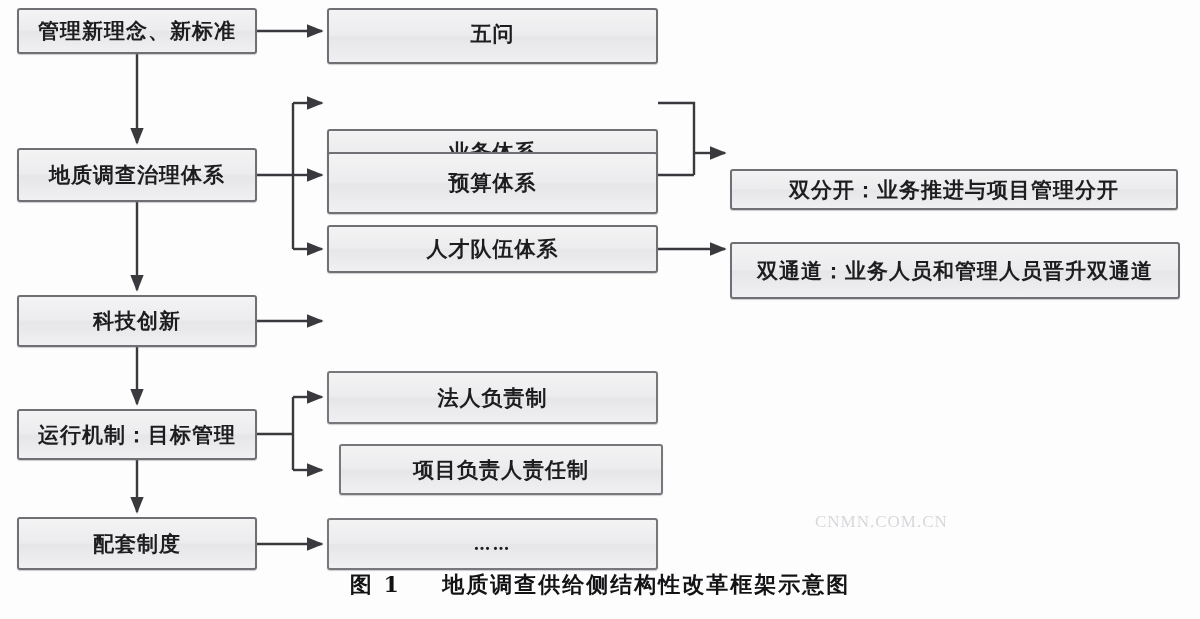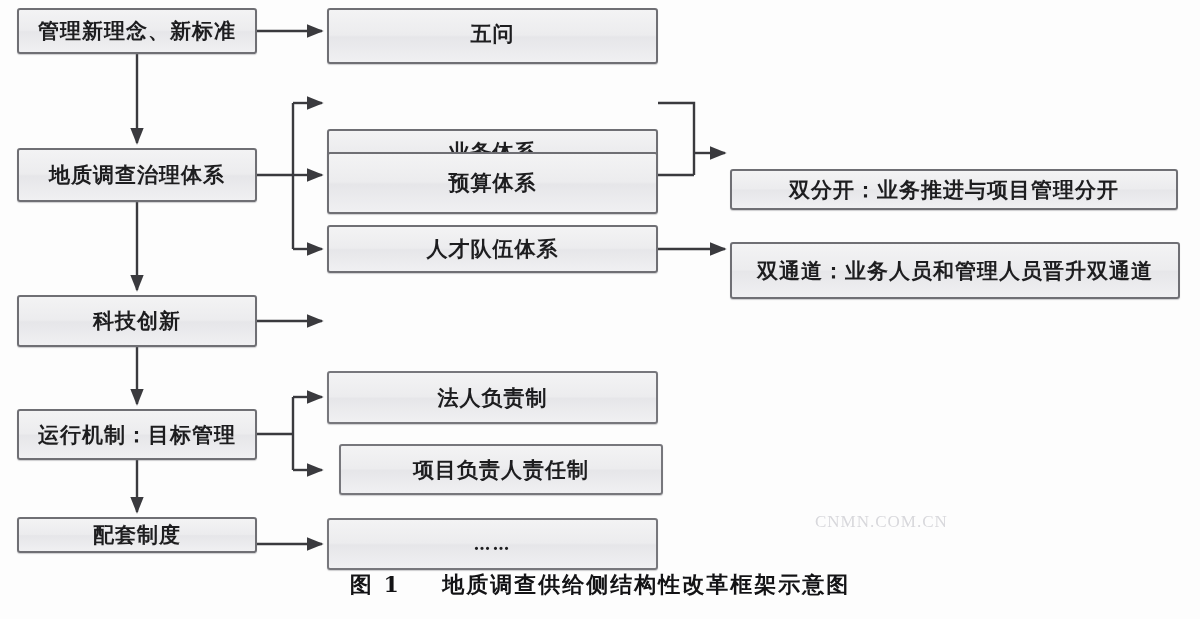--- a/index.html
+++ b/index.html
@@ -132,21 +132,21 @@
   </div>
 
   <div class="node" style="left:17px; top:295px; width:240px; height:52px;">
     <span>科技创新</span>
   </div>
 
   <div class="node" style="left:17px; top:409px; width:240px; height:51px;">
     <span>运行机制：目标管理</span>
   </div>
 
-  <div class="node" style="left:17px; top:517px; width:240px; height:36px;">
+  <div class="node" style="left:17px; top:517px; width:240px; height:53px;">
     <span>配套制度</span>
   </div>
 
   <div class="node" style="left:327px; top:8px; width:331px; height:56px;font-family:Liberation Mono, monospace;">
     <span>五问</span>
   </div>
 
   <div class="node" style="left:327px; top:81px; width:331px; height:46px;margin-top:48px;">
     <span>业务体系</span>
   </div>

